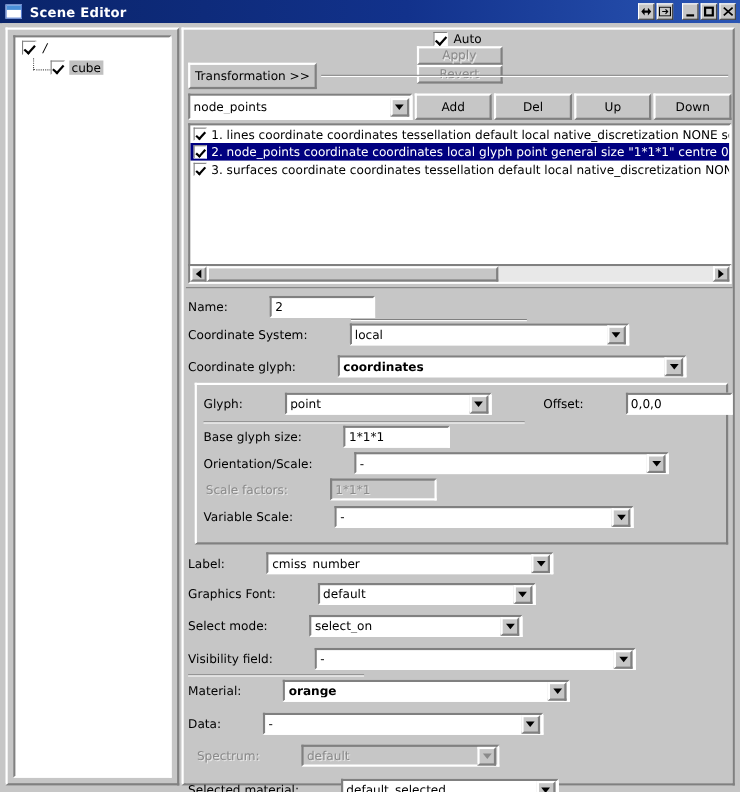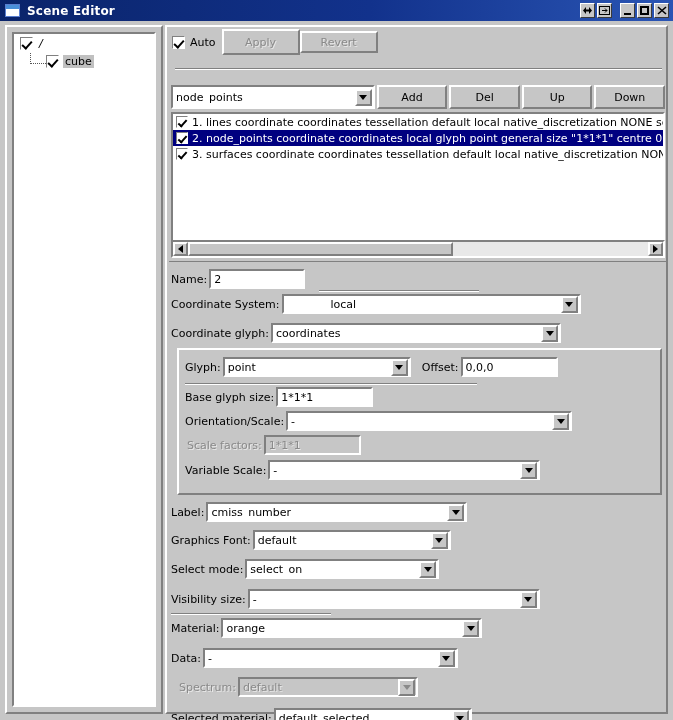--- a/index.html
+++ b/index.html
@@ -136,21 +136,21 @@
     background: #c6c6c6;
     border: 2px solid;
     border-color: #ffffff #808080 #808080 #ffffff;
     box-sizing: border-box;
   }
 
   
   .ctl-row {
     position: absolute; left: 2px; top: 2px;
     width: 497px; height: 26px;
-    display: flex; align-items: center;
+    display: flex; align-items: center; flex-direction: column;
   }
   .auto-wrap { display: flex; align-items: center; height: 26px; padding-left: 3px; }
   .cchk {
     width: 13px; height: 13px; flex: 0 0 13px;
     background: #ffffff;
     border: 1px solid;
     border-color: #808080 #ffffff #ffffff #808080;
     box-sizing: border-box;
     position: relative; margin-right: 5px;
   }
@@ -317,20 +317,21 @@
     position: absolute; left: 2px; top: 234px;
     width: 497px; height: 451px;
     background: #c6c6c6;
     border-top: 1px solid #808080;
     box-sizing: border-box;
   }
   .frow {
     position: absolute;
     display: flex; align-items: center;
     height: 20px;
+    gap: 36px;
   }
   .flabel {
     font-size: 11px; color: #000;
     white-space: nowrap;
     margin-right: 2px;
   }
   .flabel.dis { color: #8a8a8a; text-shadow: 1px 1px 0 #e8e8e8; }
   .tfield {
     background: #ffffff;
     border: 2px solid;
@@ -415,20 +416,21 @@
       <div class="ctl-row">
         <div class="auto-wrap">
           <div class="cchk checked"></div>
           <span class="auto-label">Auto</span>
         </div>
         <div class="btn btn-apply disabled">Apply</div>
         <div class="btn btn-revert disabled">Revert</div>
       </div>
 
       <div class="xform-row">
+        <div class="btn btn-xform">Transformation &gt;&gt;</div>
         <div class="xform-sep"></div>
       </div>
 
       <div class="list-ctl-row">
         <div class="combo combo-node">
           <span class="cval">node_points</span>
           <span class="carrow">
               <i></i>
             </span>
         </div>
@@ -468,31 +470,31 @@
       <div class="form-area">
 
         <div class="frow" style="left:2px; top:7px;">
           <span class="flabel">Name:</span>
           <span class="tfield" style="width:96px;">2</span>
         </div>
         <div class="hsep" style="left:150px; top:28px; width:160px;"></div>
 
         <div class="frow" style="left:2px; top:32px;">
           <span class="flabel">Coordinate System:</span>
-          <span class="combo" style="width:299px;height:20px;padding-left:44px;">
+          <span class="combo" style="width:254px;height:20px;">
             <span class="cval">local</span>
             <span class="carrow">
                 <i></i>
               </span>
           </span>
         </div>
 
         <div class="frow" style="left:2px; top:61px;">
           <span class="flabel">Coordinate glyph:</span>
-          <span class="combo" style="width:290px;height:20px;">
+          <span class="combo" style="width:317px;height:20px;font-weight:bold;">
             <span class="cval">coordinates</span>
             <span class="carrow">
                 <i></i>
               </span>
           </span>
         </div>
 
         <div class="groupbox" style="left:8px; top:86px; width:485px; height:147px;">
 
           <div class="frow" style="left:6px; top:7px;">
@@ -565,34 +567,34 @@
           <span class="flabel">Select mode:</span>
           <span class="combo" style="width:194px;height:20px;">
             <span class="cval">select_on</span>
             <span class="carrow">
                 <i></i>
               </span>
           </span>
         </div>
 
         <div class="frow" style="left:2px; top:327px;">
-          <span class="flabel">Visibility size:</span>
+          <span class="flabel">Visibility field:</span>
           <span class="combo" style="width:292px;height:20px;">
             <span class="cval">-</span>
             <span class="carrow">
                 <i></i>
               </span>
           </span>
         </div>
 
         <div class="hsep" style="left:2px; top:351px; width:160px;"></div>
 
         <div class="frow" style="left:2px; top:356px;">
           <span class="flabel">Material:</span>
-          <span class="combo" style="width:261px;height:20px;">
+          <span class="combo" style="width:261px;height:20px;font-weight:bold;">
             <span class="cval">orange</span>
             <span class="carrow">
                 <i></i>
               </span>
           </span>
         </div>
 
         <div class="frow" style="left:2px; top:386px;">
           <span class="flabel">Data:</span>
           <span class="combo" style="width:255px;height:20px;">

